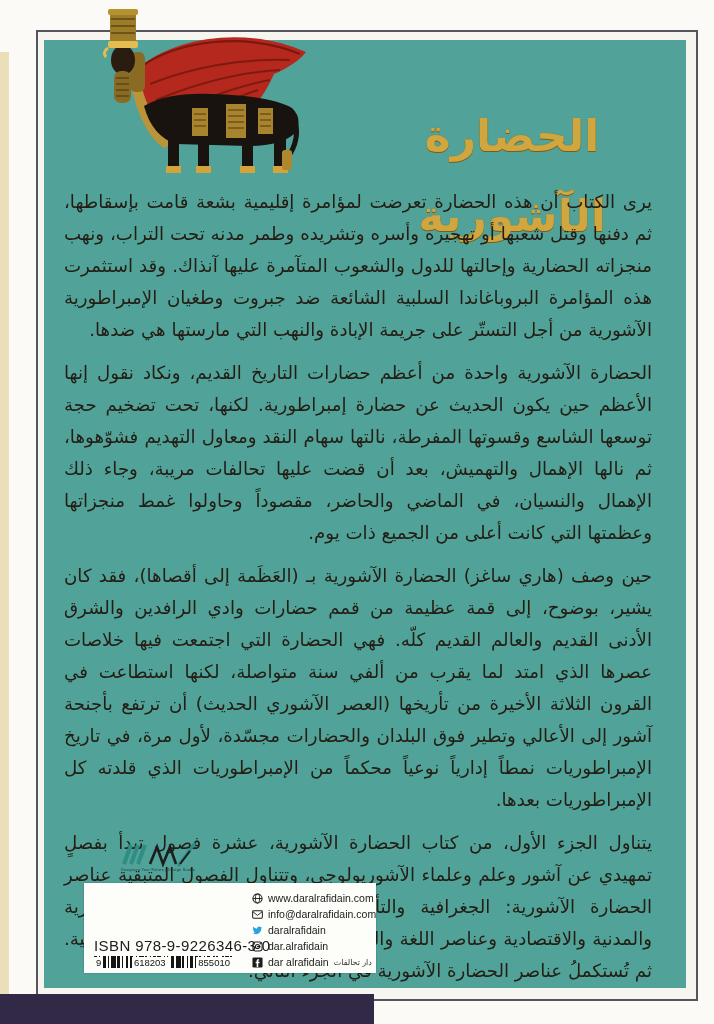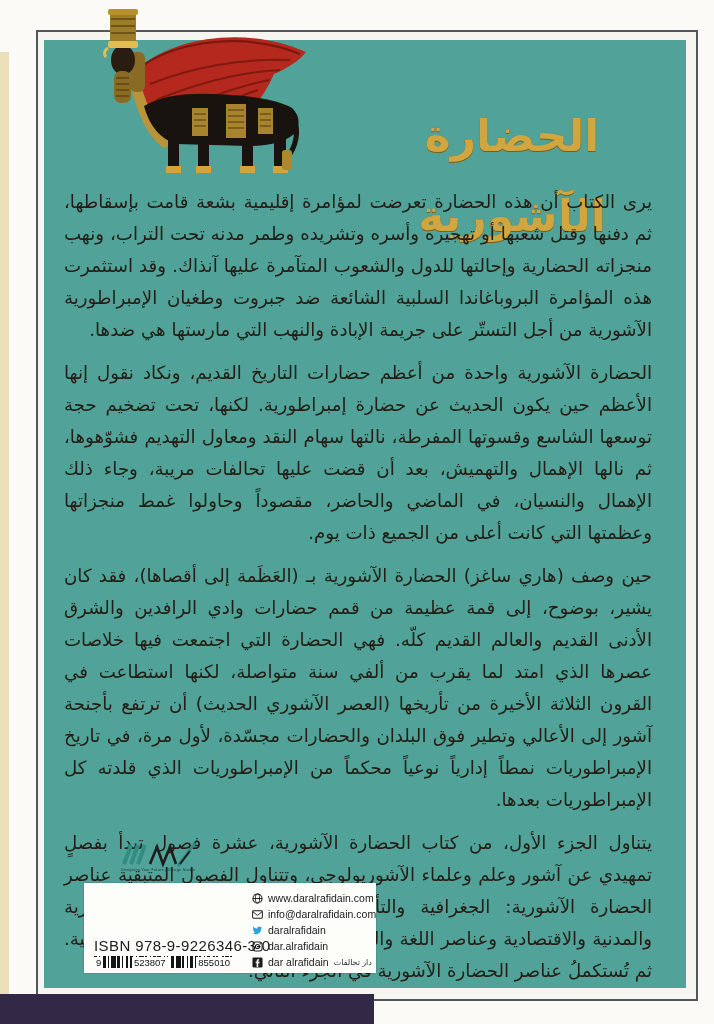--- a/index.html
+++ b/index.html
@@ -197,21 +197,21 @@
           <div class="space" style="width: 4.65px; flex: 0 0 auto;"></div>
           <div class="bar" style="width: 1.55px; flex: 0 0 auto;"></div>
           <div class="space" style="width: 1.55px; flex: 0 0 auto;"></div>
           <div class="bar" style="width: 3.1px; flex: 0 0 auto;"></div>
           <div class="space" style="width: 1.55px; flex: 0 0 auto;"></div>
           <div class="bar" style="width: 1.55px; flex: 0 0 auto;"></div>
           <div class="space" style="width: 3.1px; flex: 0 0 auto;"></div>
         </div>
       <div class="barcode-digits">
         <span>9</span>
-        <span>523807</span>
+        <span>618203</span>
         <span>855010</span>
       </div>
     </div>
     <div class="contacts">
       <div class="contact-row">
         <svg width="11" height="11" viewBox="0 0 12 12">
           <circle cx="6" cy="6" r="5" fill="none" stroke="#1c1c1c" stroke-width="1.1"></circle>
           <ellipse cx="6" cy="6" rx="2.3" ry="5" fill="none" stroke="#1c1c1c" stroke-width="1"></ellipse>
           <path d="M1 6 h10" stroke="#1c1c1c" stroke-width="1"></path>
         </svg>

